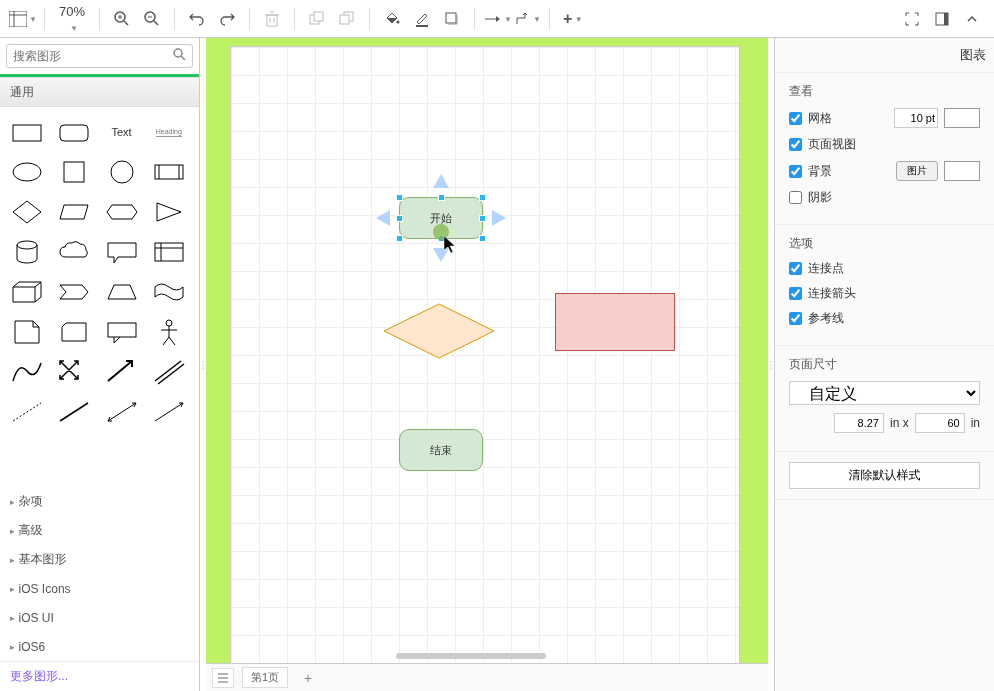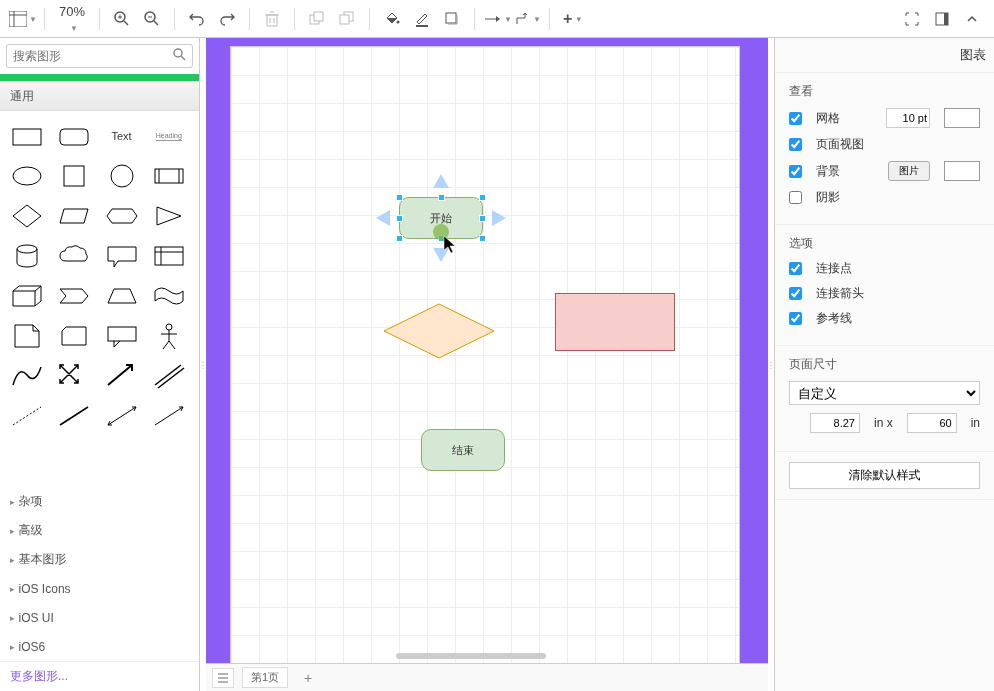--- a/index.html
+++ b/index.html
@@ -11,72 +11,72 @@
 .tb-sep { width: 1px; height: 22px; background: #ddd; margin: 0 6px; }
 .tb-zoom { display: flex; align-items: center; gap: 4px; font-size: 13px; color: #444; padding: 0 6px; cursor: pointer; flex-direction: column; }
 .tb-dropdown-arrow { font-size: 9px; color: #888; margin-left: 4px; }
 .tb-spacer { flex: 1; }
 
 
 .main { display: flex; height: 653px; }
 
 
 .sidebar { width: 200px; border-right: 1px solid #ccc; display: flex; flex-direction: column; background: #fff; }
-.search-box { padding: 6px; border-bottom: 7px solid #22c55e; }
+.search-box { padding: 6px; border-bottom: 3px solid #22c55e; }
 .search-input-wrap { display: flex; align-items: center; border: 1px solid #ccc; border-radius: 3px; padding: 2px 6px; height: 24px; }
 .search-input { flex: 1; border: none; outline: none; font-size: 12px; background: transparent; }
 .search-icon { color: #888; }
 
 .category-header { padding: 14px 10px; font-size: 12px; color: #555; cursor: pointer; display: flex; align-items: center; gap: 4px; height: 29px; }
 .category-header.active { background: linear-gradient(#f5f5f5, #e8e8e8); border-top: 1px solid #ddd; border-bottom: 1px solid #ddd; }
 .cat-arrow { font-size: 9px; color: #888; }
 
 .shape-grid { display: grid; grid-template-columns: repeat(4, 1fr); gap: 2px; padding: 6px; }
 .shape-cell { width: 42px; height: 38px; display: flex; align-items: center; justify-content: center; cursor: move; }
 .shape-cell svg { width: 36px; height: 30px; }
 .shape-cell .txt { font-size: 11px; color: #333; }
 .shape-cell .heading { font-size: 7px; color: #777; border-bottom: 1px solid #999; padding-bottom: 1px; }
 
 .more-shapes { padding: 6px 10px; color: #8b5cf6; cursor: pointer; border-top: 1px solid #eee; }
 
 
-.canvas-area { flex: 1; display: flex; flex-direction: column; background: #8b5cf6; position: relative; }
+.canvas-area { flex: 1; display: flex; flex-direction: column; background: #bef264; position: relative; }
 .splitter { width: 6px; display: flex; align-items: center; justify-content: center; cursor: col-resize; color: #aaa; font-size: 9px; }
 .canvas-wrap { flex: 1; position: relative; overflow: hidden; }
 .canvas { position: absolute; left: 24px; top: 8px; width: 510px; height: 620px; background: #fff; border: 1px solid #ccc; background-image: linear-gradient(#eee 1px, transparent 1px), linear-gradient(90deg, #eee 1px, transparent 1px); background-size: 28px 28px; }
 
 .canvas-shape { position: absolute; display: flex; align-items: center; justify-content: center; font-size: 11px; color: #333; }
 .shp-start { left: 168px; top: 150px; width: 84px; height: 42px; background: #d5e8d4; border: 1px solid #82b366; border-radius: 10px; }
 .shp-decision { left: 152px; top: 256px; width: 112px; height: 56px; }
 .shp-process { left: 324px; top: 246px; width: 120px; height: 58px; background: #f8cecc; border: 1px solid #b85450; }
-.shp-end { left: 168px; top: 382px; width: 84px; height: 42px; background: #d5e8d4; border: 1px solid #82b366; border-radius: 10px; margin-left: 22px; }
+.shp-end { left: 168px; top: 382px; width: 84px; height: 42px; background: #d5e8d4; border: 1px solid #82b366; border-radius: 10px; }
 
 
 .sel-handle { position: absolute; width: 7px; height: 7px; background: #29b6f6; border: 1px solid #fff; }
 
 .hscroll-thumb { position: absolute; bottom: 4px; left: 190px; width: 150px; height: 6px; background: #ccc; border-radius: 3px; }
 
 .bottom-bar { height: 28px; border-top: 1px solid #ccc; background: #f9f9f9; display: flex; align-items: center; padding: 0 6px; gap: 8px; color: #666; }
 .bottom-btn { width: 22px; height: 20px; display: flex; align-items: center; justify-content: center; border: 1px solid #ddd; background: #fff; cursor: pointer; }
 .page-tab { padding: 2px 8px; background: #fff; border: 1px solid #ddd; font-size: 11px; }
 .add-tab { width: 24px; text-align: center; cursor: pointer; color: #888; font-size: 14px; }
 
 
 .right-panel { width: 220px; border-left: 1px solid #ccc; background: #fafafa; padding: 0; overflow-y: auto; }
 .rp-title { text-align: right; padding: 8px; font-size: 13px; border-bottom: 1px solid #eee; position: relative; }
 .rp-close { position: absolute; right: 8px; top: 8px; color: #aaa; cursor: pointer; font-size: 13px; }
 .rp-section { padding: 10px 14px; border-bottom: 1px solid #eee; }
 .rp-section h4 { font-size: 12px; font-weight: normal; color: #555; margin-bottom: 8px; }
-.rp-row { display: flex; align-items: center; gap: 14px; margin-bottom: 8px; font-size: 12px; color: #333; }
+.rp-row { display: flex; align-items: center; gap: 6px; margin-bottom: 8px; font-size: 12px; color: #333; }
 .rp-row input[type=checkbox] { accent-color: #2196f3; }
 .rp-row label { flex: 1; }
 .grid-size { width: 44px; height: 20px; border: 1px solid #ccc; text-align: right; padding: 0 2px; font-size: 11px; }
 .color-swatch { width: 36px; height: 20px; border: 1px solid #999; background: #fff; cursor: pointer; }
 .rp-btn { padding: 2px 10px; border: 1px solid #aaa; background: #f0f0f0; border-radius: 3px; font-size: 10px; cursor: pointer; }
-.rp-select { width: 100%; height: 24px; border: 1px solid #ccc; background: #fff; font-size: 13px; padding: 0 4px; }
+.rp-select { width: 100%; height: 24px; border: 1px solid #ccc; background: #fff; font-size: 16px; padding: 0 15px; }
 .size-input { width: 50px; height: 20px; border: 1px solid #ccc; text-align: right; padding: 0 4px; font-size: 11px; }
 .clear-btn { width: 100%; padding: 4px; border: 1px solid #ccc; background: #fff; font-size: 12px; cursor: pointer; }
 
 .cursor-overlay { position: absolute; pointer-events: none; z-index: 100; }
 </style>
 </head>
 <body>
 
 <div class="toolbar">
   <div class="tb-btn">

